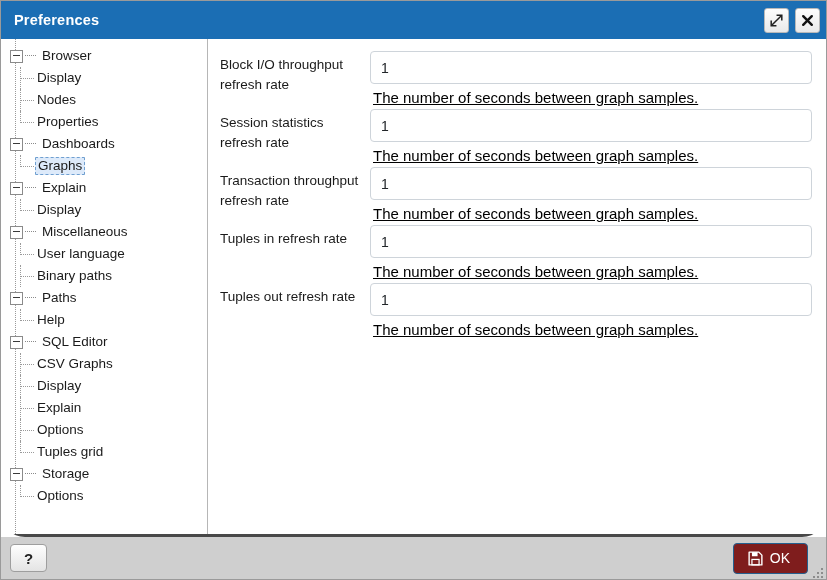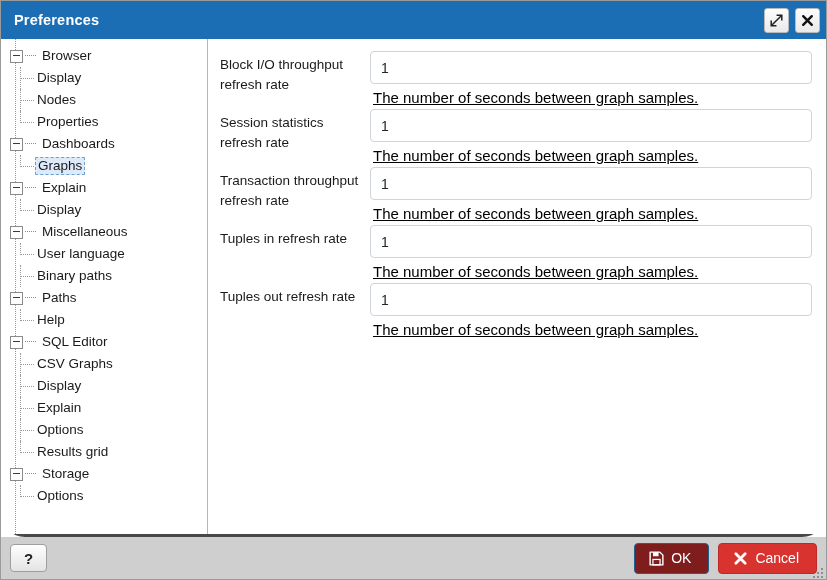--- a/index.html
+++ b/index.html
@@ -371,21 +371,21 @@
             <span class="childline"></span>
             <span class="tree-label">Explain</span>
           </div>
           <div class="tree-row child">
             <span class="elbow"></span>
             <span class="childline"></span>
             <span class="tree-label">Options</span>
           </div>
           <div class="tree-row child">
             <span class="elbow"></span>
-            <span class="tree-label">Results grid</span>
+            <span class="tree-label">Tuples grid</span>
           </div>
           <div class="tree-row root">
             <span class="expander"></span>
             <span class="dotdash"></span>
             <span class="tree-label">Storage</span>
           </div>
           <div class="tree-row child">
             <span class="elbow"></span>
             <span class="tree-label">Options</span>
           </div>
@@ -426,28 +426,20 @@
       <span>
         <svg width="15" height="15" viewBox="0 0 16 16">
           <path d="M1.2 1.2 H11.6 L14.8 4.4 V14.8 H1.2 Z" fill="none" stroke="#ffffff" stroke-width="1.5" stroke-linejoin="round"></path>
           <rect x="4.2" y="1.2" width="6" height="4.4" fill="#ffffff"></rect>
           <rect x="4.2" y="9" width="7.6" height="5.8" fill="none" stroke="#ffffff" stroke-width="1.3"></rect>
         </svg>
       </span>
       <span>OK</span>
     </div>
 
-    <div class="btn btn-cancel">
-      <span>
-        <svg width="15" height="15" viewBox="0 0 16 16">
-          <path d="M3 3 L13 13 M13 3 L3 13" stroke="#ffffff" stroke-width="3" stroke-linecap="round"></path>
-        </svg>
-      </span>
-      <span>Cancel</span>
-    </div>
 
     <span class="resize-grip">
       <svg width="12" height="12" viewBox="0 0 12 12">
         <g fill="#8d8d8d">
           <rect x="9" y="1" width="2" height="2"></rect>
           <rect x="5" y="5" width="2" height="2"></rect>
             <rect x="9" y="5" width="2" height="2"></rect>
           <rect x="1" y="9" width="2" height="2"></rect>
             <rect x="5" y="9" width="2" height="2"></rect>
             <rect x="9" y="9" width="2" height="2"></rect>

